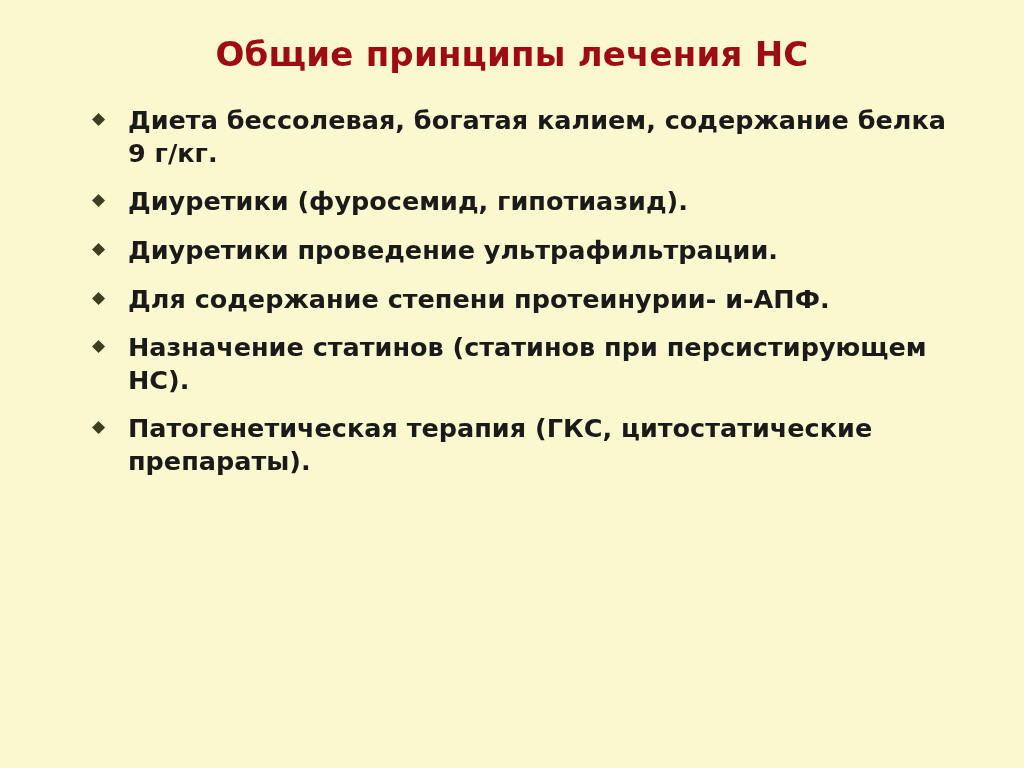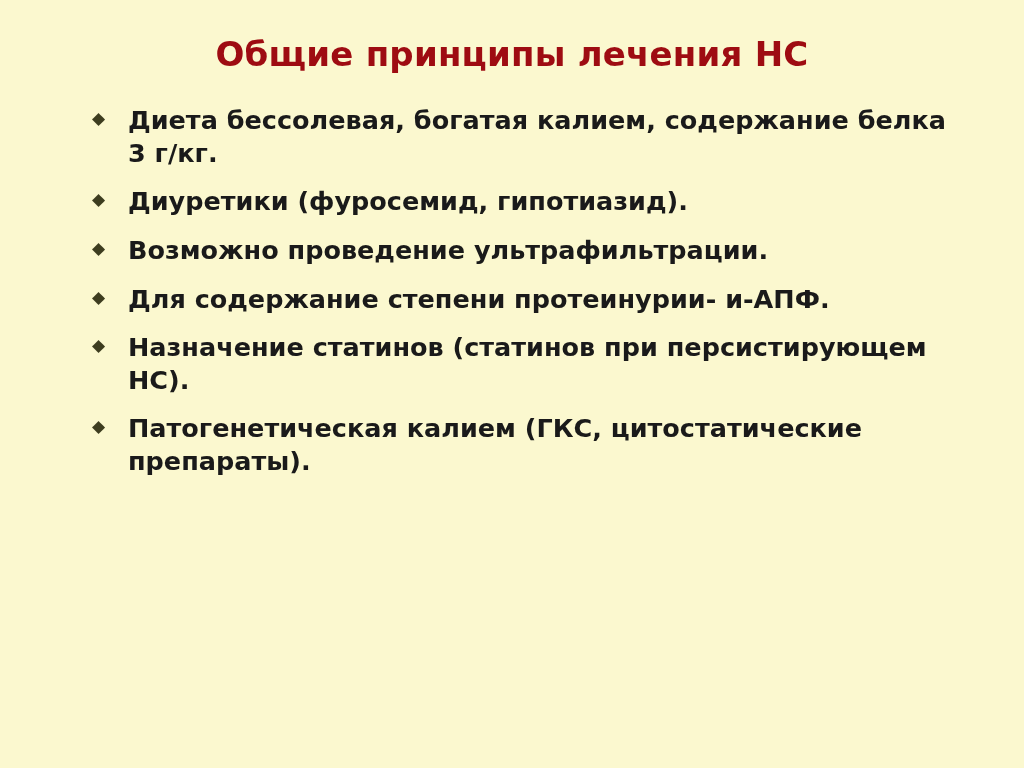--- a/index.html
+++ b/index.html
@@ -67,37 +67,37 @@
 </head>
 <body>
 
 <div class="slide">
 
   <div class="slide-title">Общие принципы лечения НС</div>
 
   <ul class="bullet-list">
     <li class="bullet-item">
       <span class="bullet-marker">◆</span>
-      <span class="bullet-text">Диета бессолевая, богатая калием, содержание белка 3 г/кг.</span>
+      <span class="bullet-text">Диета бессолевая, богатая калием, содержание белка 9 г/кг.</span>
     </li>
     <li class="bullet-item">
       <span class="bullet-marker">◆</span>
       <span class="bullet-text">Диуретики (фуросемид, гипотиазид).</span>
     </li>
     <li class="bullet-item">
       <span class="bullet-marker">◆</span>
-      <span class="bullet-text">Возможно проведение ультрафильтрации.</span>
+      <span class="bullet-text">Диуретики проведение ультрафильтрации.</span>
     </li>
     <li class="bullet-item">
       <span class="bullet-marker">◆</span>
       <span class="bullet-text">Для содержание степени протеинурии- и-АПФ.</span>
     </li>
     <li class="bullet-item">
       <span class="bullet-marker">◆</span>
       <span class="bullet-text">Назначение статинов (статинов при персистирующем НС).</span>
     </li>
     <li class="bullet-item">
       <span class="bullet-marker">◆</span>
-      <span class="bullet-text"> Патогенетическая калием (ГКС, цитостатические препараты).</span>
+      <span class="bullet-text"> Патогенетическая терапия (ГКС, цитостатические препараты).</span>
     </li>
   </ul>
 
 </div>
 
 </body></html>

